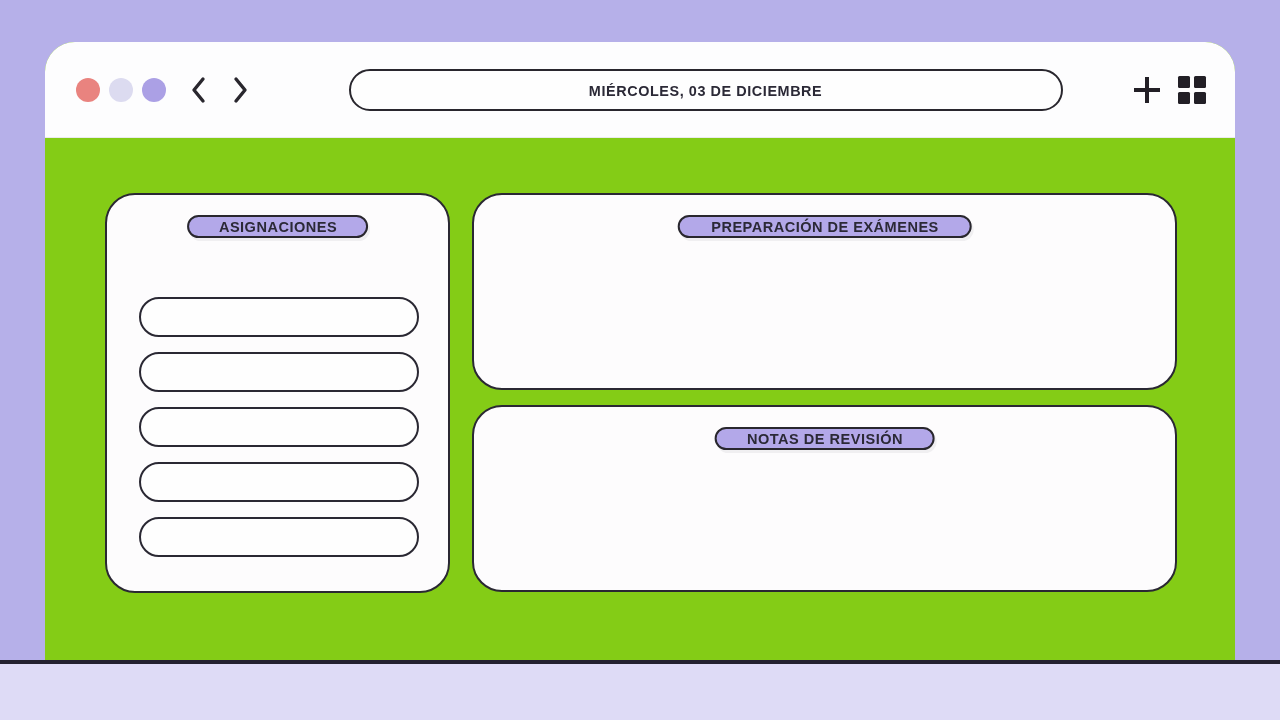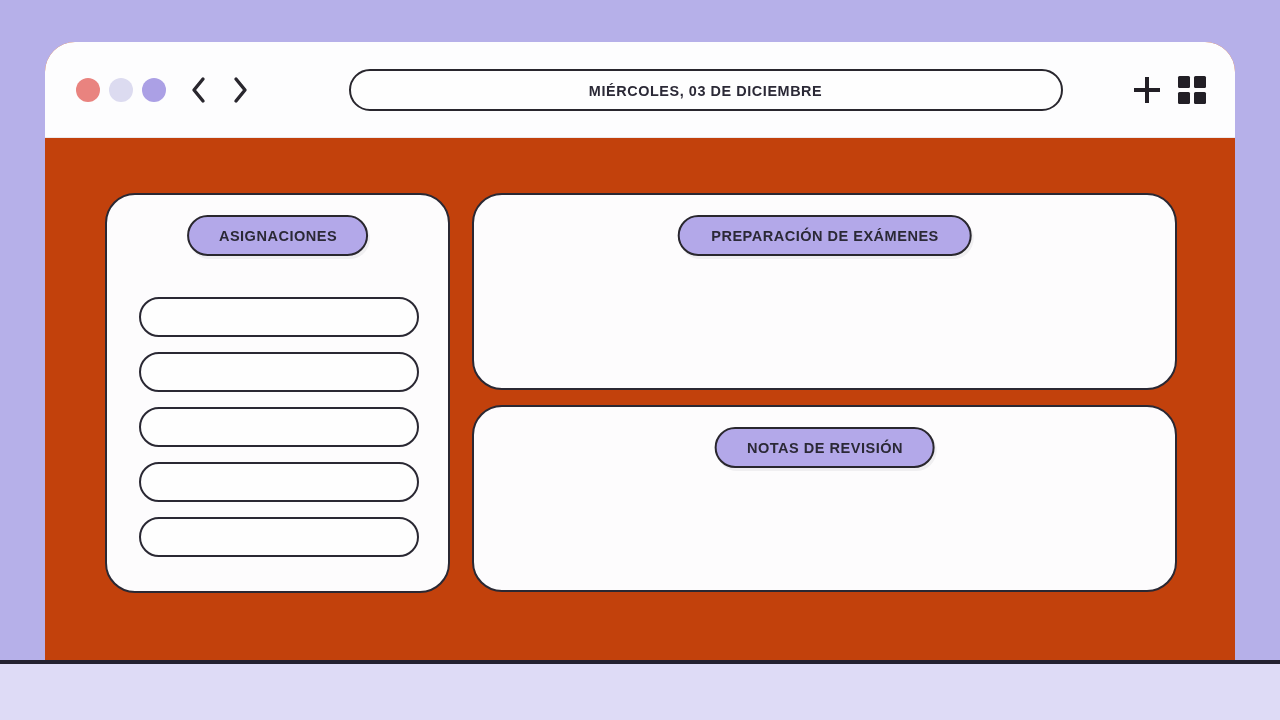--- a/index.html
+++ b/index.html
@@ -10,21 +10,21 @@
     position: relative;
     width: 1280px; height: 720px;
     background: #b6b0e9;
   }
 
   
   .browser-window {
     position: absolute;
     left: 45px; top: 42px;
     width: 1190px; height: 619px;
-    background: #c2410c;
+    background: #84cc16;
     border-radius: 30px 30px 0 0;
     overflow: hidden;
   }
 
   .chrome {
     position: absolute;
     left: 0; top: 0; right: 0;
     height: 96px;
     background: #fdfdfe;
     border-bottom: 1px solid #ebeaee;
@@ -75,21 +75,21 @@
     border-radius: 30px;
   }
   .panel-assignments { left: 60px;  top: 151px; width: 345px; height: 400px; }
   .panel-exam        { left: 427px; top: 151px; width: 705px; height: 197px; }
   .panel-notes       { left: 427px; top: 363px; width: 705px; height: 187px; }
 
   .pill-label {
     position: absolute;
     top: 20px; left: 50%;
     transform: translateX(-50%);
-    height: 41px;
+    height: 23px;
     border: 2.5px solid #29272e;
     border-radius: 21px;
     background: #b3a8e9;
     display: flex; align-items: center; justify-content: center;
     padding: 0 28px;
     white-space: nowrap;
     box-shadow: 2px 3px 0 rgba(42, 40, 51, 0.06);
     text-align: center;
   }
   .pill-label span {

